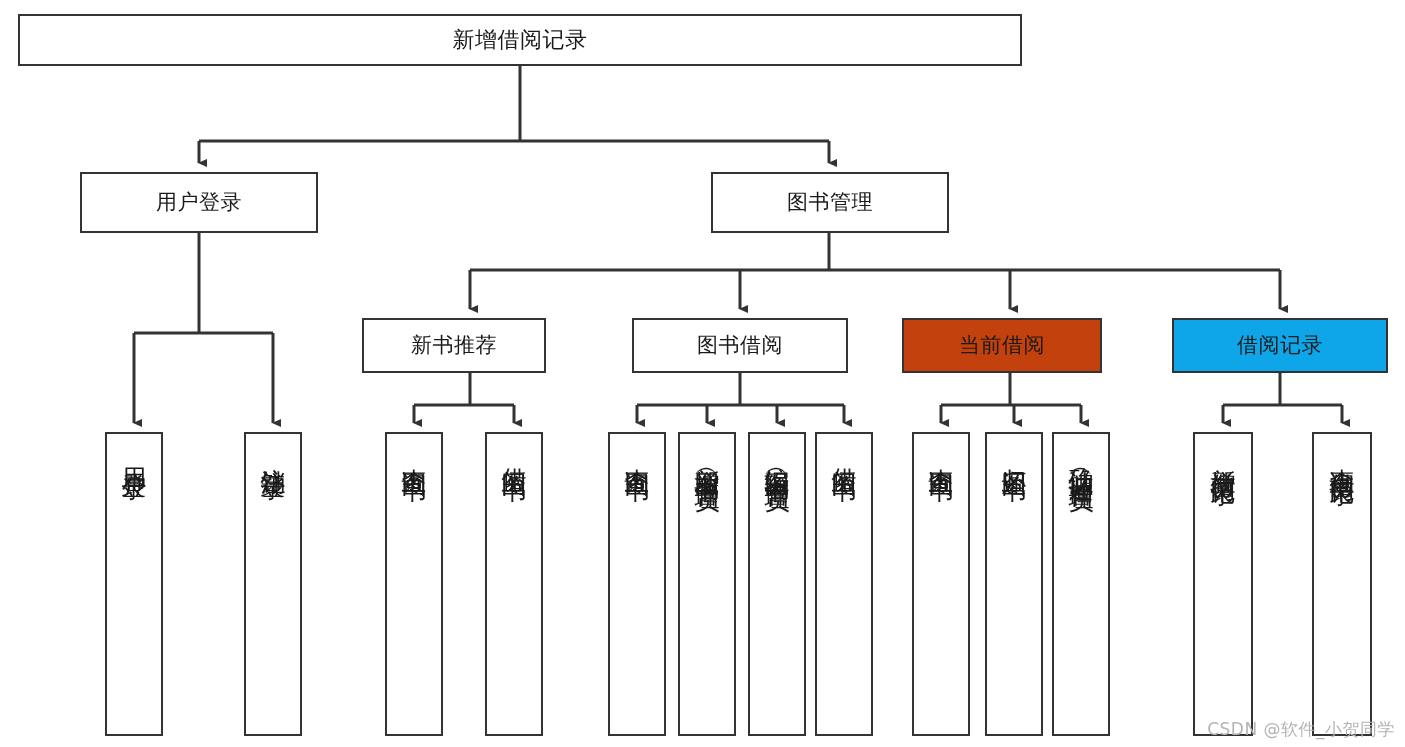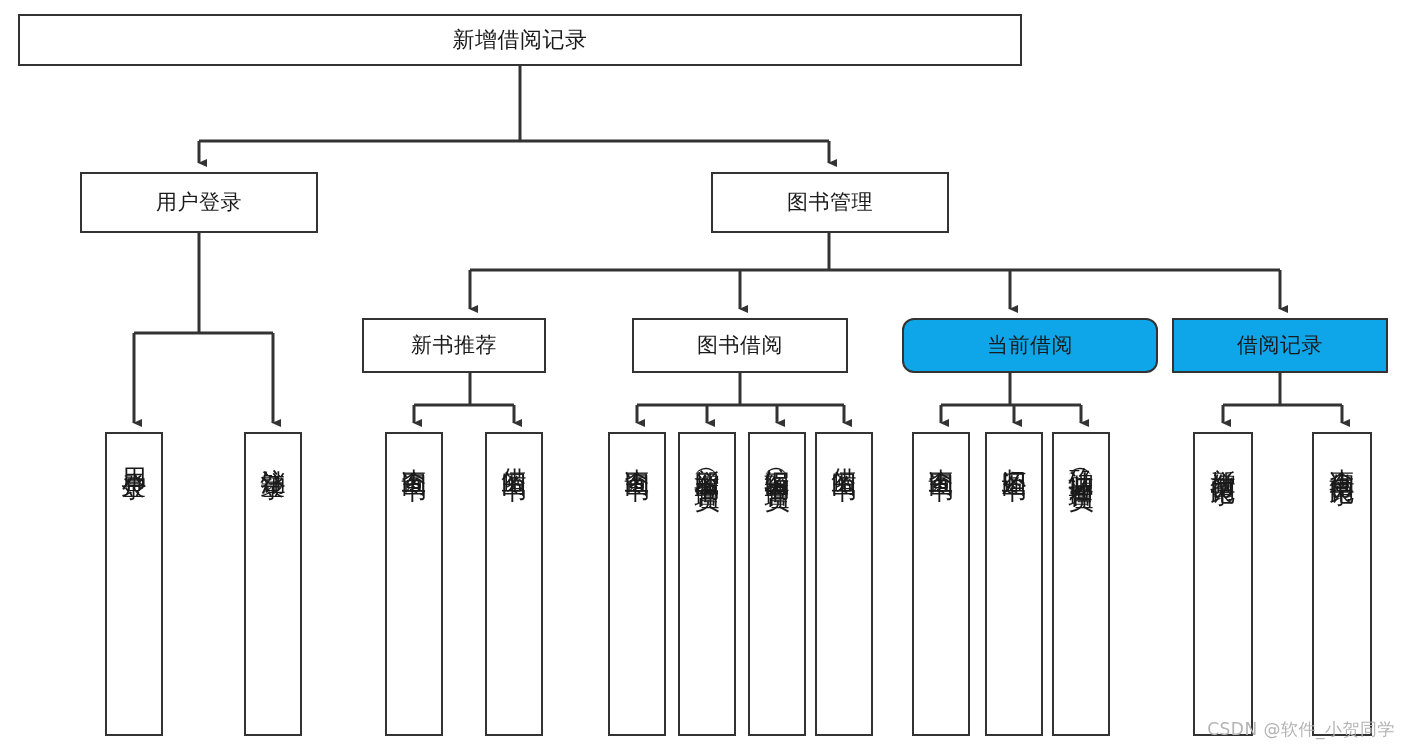--- a/index.html
+++ b/index.html
@@ -147,21 +147,21 @@
   <div class="node horizontal" style="left: 711px; top: 172px; width: 238px; height: 61px; border-color: rgb(51, 51, 51); background: rgb(255, 255, 255); color: rgb(26, 26, 26);">
     <span class="node-label">图书管理</span>
   </div>
 
   <div class="node horizontal" style="left: 362px; top: 318px; width: 184px; height: 55px; border-color: rgb(51, 51, 51); background: rgb(255, 255, 255); color: rgb(26, 26, 26);">
     <span class="node-label">新书推荐</span>
   </div>
   <div class="node horizontal" style="left: 632px; top: 318px; width: 216px; height: 55px; border-color: rgb(51, 51, 51); background: rgb(255, 255, 255); color: rgb(26, 26, 26);">
     <span class="node-label">图书借阅</span>
   </div>
-  <div class="node horizontal" style="left: 902px; top: 318px; width: 256px; height: 55px; border-color: rgb(51, 51, 51); background: #0ea5e9; color: rgb(26, 26, 26); border-radius: 12px;">
+  <div class="node horizontal" style="left: 902px; top: 318px; width: 200px; height: 55px; border-color: rgb(51, 51, 51); background: #c2410c; color: rgb(26, 26, 26);">
     <span class="node-label">当前借阅</span>
   </div>
   <div class="node horizontal" style="left: 1172px; top: 318px; width: 216px; height: 55px; border-color: rgb(51, 51, 51); background: #0ea5e9; color: rgb(26, 26, 26);">
     <span class="node-label">借阅记录</span>
   </div>
 
   <div class="node vertical" style="left: 105px; top: 432px; width: 58px; height: 304px; border-color: rgb(51, 51, 51); background: rgb(255, 255, 255); color: rgb(26, 26, 26);">
     <span class="node-label">用户登录</span>
   </div>
   <div class="node vertical" style="left: 244px; top: 432px; width: 58px; height: 304px; border-color: rgb(51, 51, 51); background: rgb(255, 255, 255); color: rgb(26, 26, 26);">

